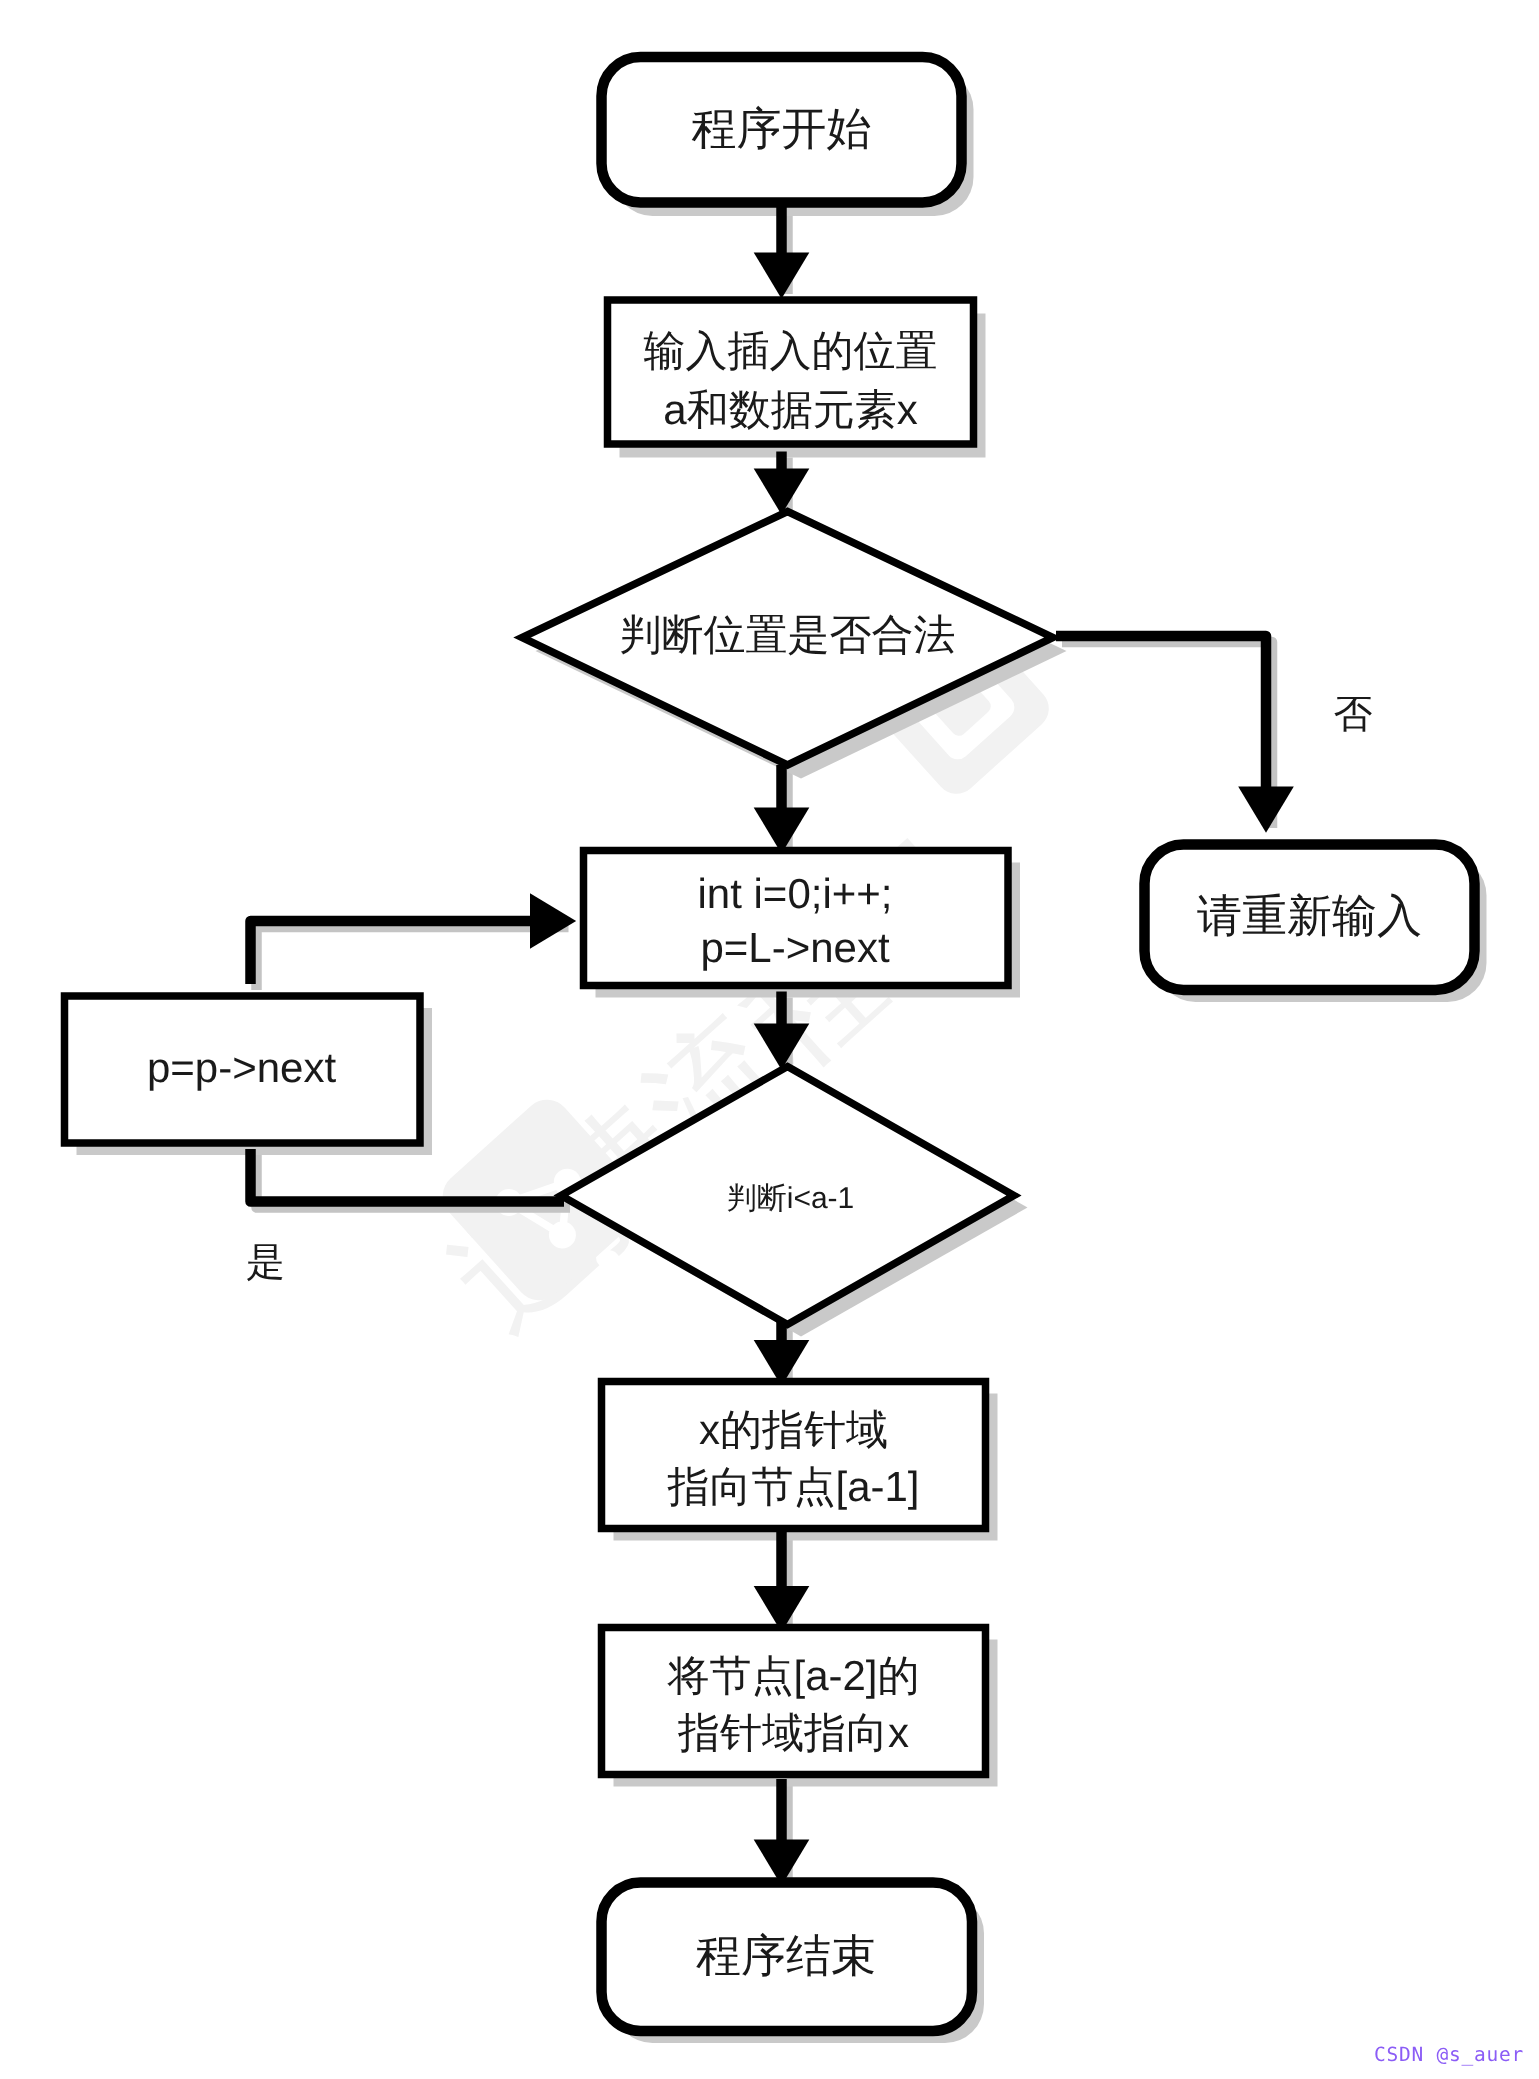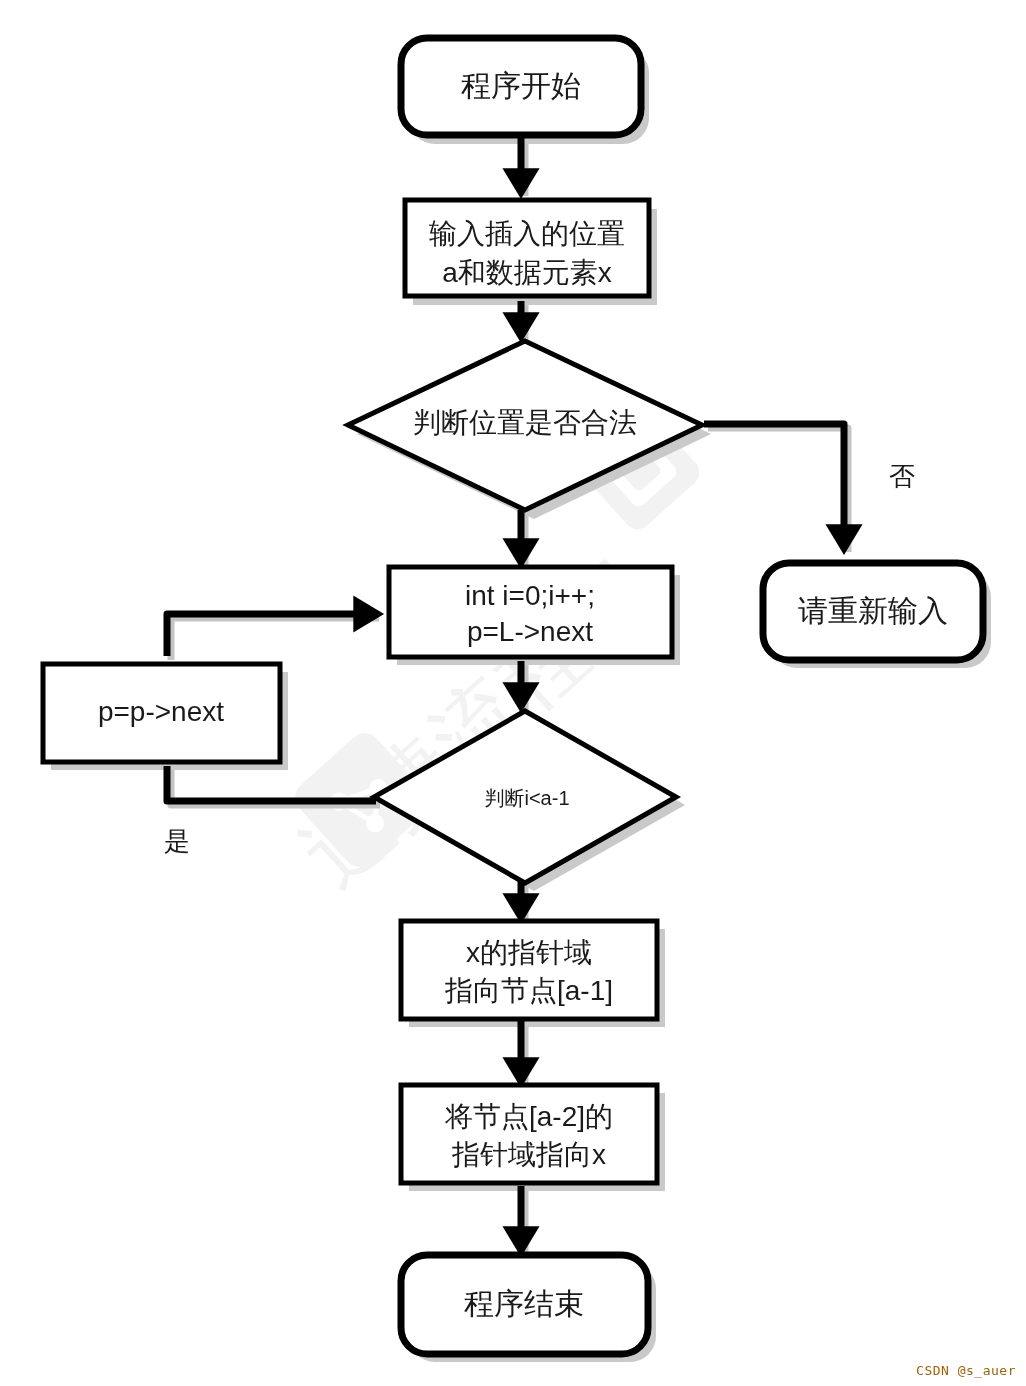--- a/index.html
+++ b/index.html
@@ -74,21 +74,21 @@
     font-size: 86px;
     text-anchor: middle;
     dominant-baseline: middle;
   }
   .credit {
     position: absolute;
     right: 10px;
     bottom: 8px;
     font-family: "DejaVu Sans Mono", "Liberation Mono", monospace;
     font-size: 13px;
-    color: #a16207;
+    color: #8b5cf6;
     letter-spacing: 0.5px;
     white-space: nowrap;
   }
 </style>
 </head>
 <body>
 
 <div id="flow-root">
 <svg width="1026" height="1386" viewBox="0 0 1026 1386" xmlns="http://www.w3.org/2000/svg">
 

